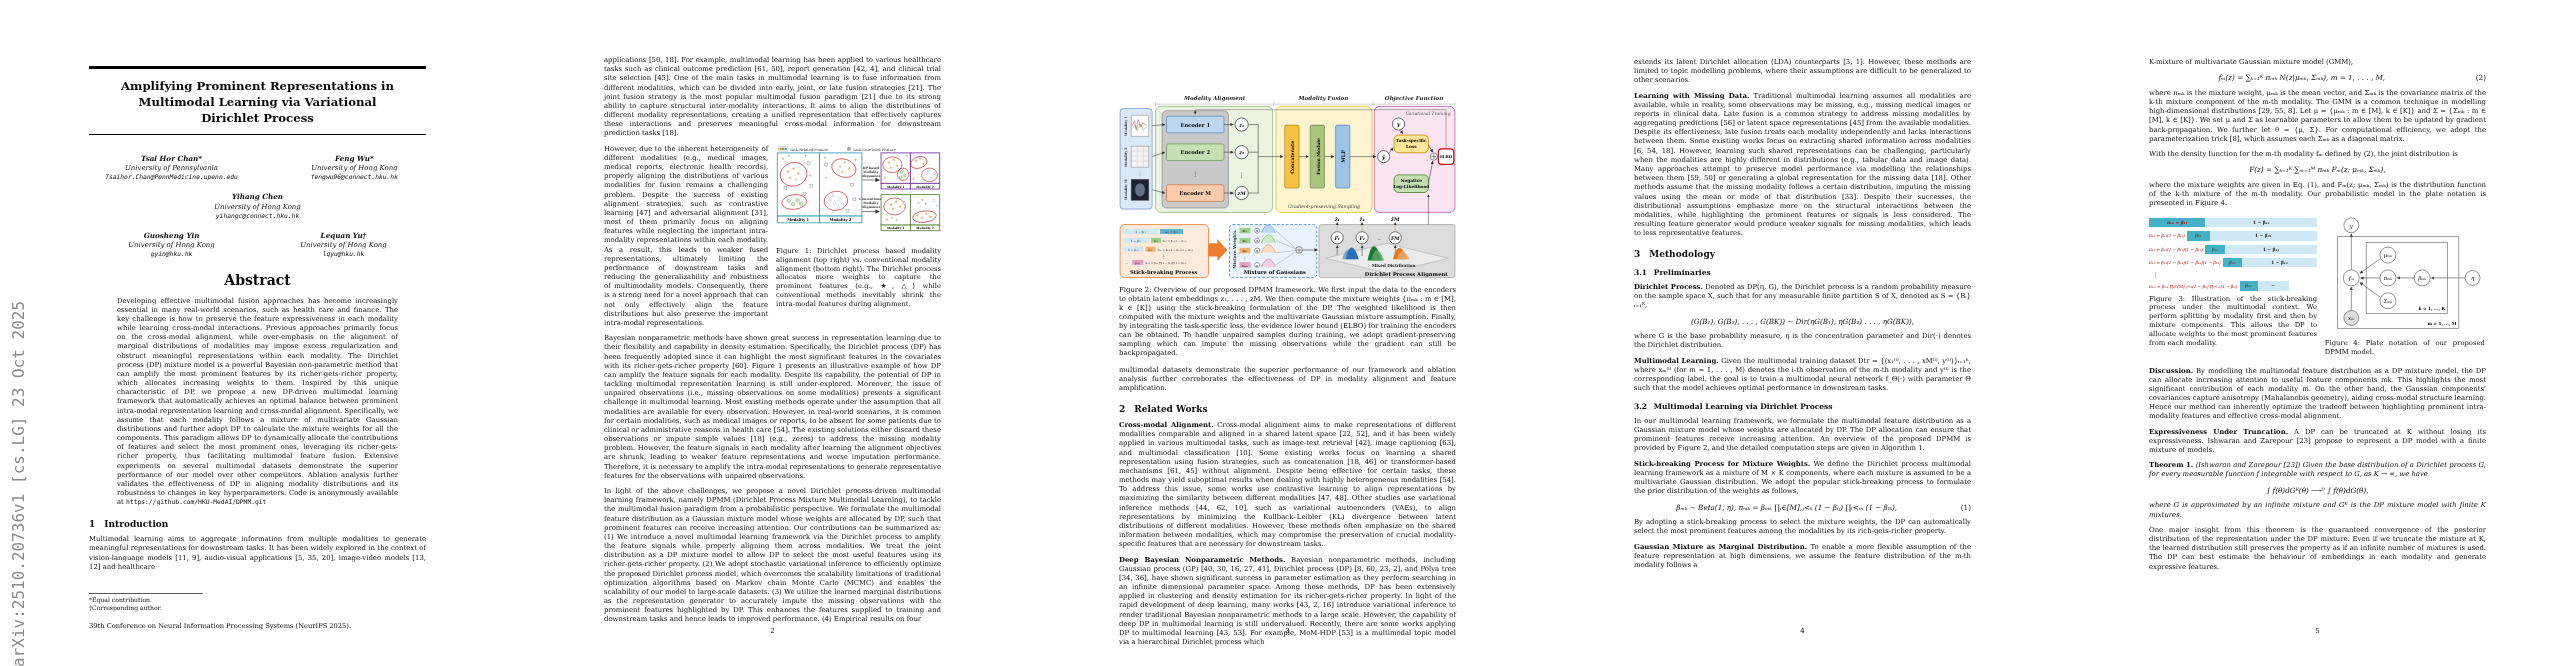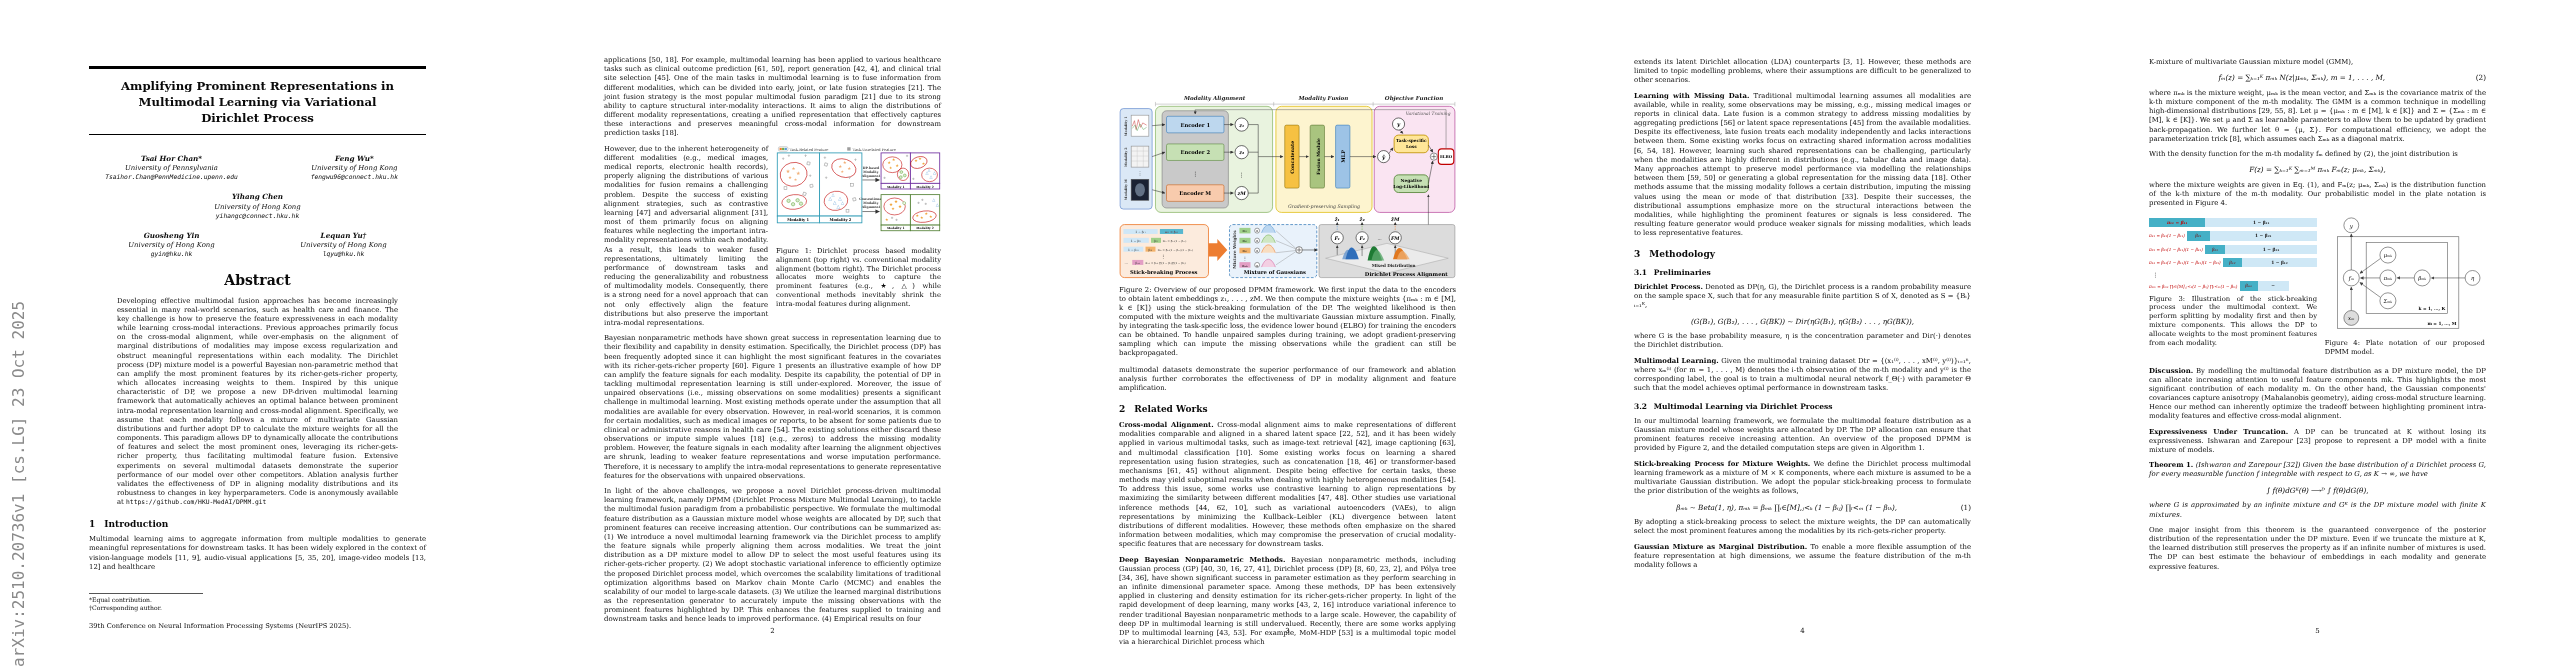--- a/index.html
+++ b/index.html
@@ -582,21 +582,21 @@
             <line x1="156" y1="110" x2="126" y2="110" stroke="#444" stroke-width="1" marker-end="url(#a4)"></line>
             <line x1="245" y1="110" x2="186" y2="110" stroke="#444" stroke-width="1" marker-end="url(#a4)"></line>
             <line x1="46" y1="167" x2="46" y2="126" stroke="#444" stroke-width="1" marker-end="url(#a4)"></line>
           </svg>
           <p class="caption">Figure 4: Plate notation of our proposed DPMM model.</p>
         </div>
       </div>
 
       <p class="body"><span class="lead">Discussion.</span> <span>By modelling the multimodal feature distribution as a DP mixture model, the DP can allocate increasing attention to useful feature components mk. This highlights the most significant contribution of each modality m. On the other hand, the Gaussian components' covariances capture anisotropy (Mahalanobis geometry), aiding cross-modal structure learning. Hence our method can inherently optimize the tradeoff between highlighting prominent intra-modality features and effective cross-modal alignment.</span></p>
       <p class="body"><span class="lead">Expressiveness Under Truncation.</span> <span>A DP can be truncated at K without losing its expressiveness. Ishwaran and Zarepour [23] propose to represent a DP model with a finite mixture of models.</span></p>
-      <p class="body"><span class="lead">Theorem 1.</span> <span class="it">(Ishwaran and Zarepour [32]) Given the base distribution of a Dirichlet process G, for every measurable function f integrable with respect to G, as K → ∞, we have</span></p>
+      <p class="body"><span class="lead">Theorem 1.</span> <span class="it">(Ishwaran and Zarepour [23]) Given the base distribution of a Dirichlet process G, for every measurable function f integrable with respect to G, as K → ∞, we have</span></p>
       <div class="eq">
           <span class="eb">∫ f(θ)dGᴷ(θ)  ⟶ᴰ  ∫ f(θ)dG(θ),</span>
         </div>
       <p class="body it">where G is approximated by an infinite mixture and Gᴷ is the DP mixture model with finite K mixtures.</p>
       <p class="body">One major insight from this theorem is the guaranteed convergence of the posterior distribution of the representation under the DP mixture. Even if we truncate the mixture at K, the learned distribution still preserves the property as if an infinite number of mixtures is used. The DP can best estimate the behaviour of embeddings in each modality and generate expressive features.</p>
     </div>
     <div class="pageno">5</div>
   </div>
 
 </div>

